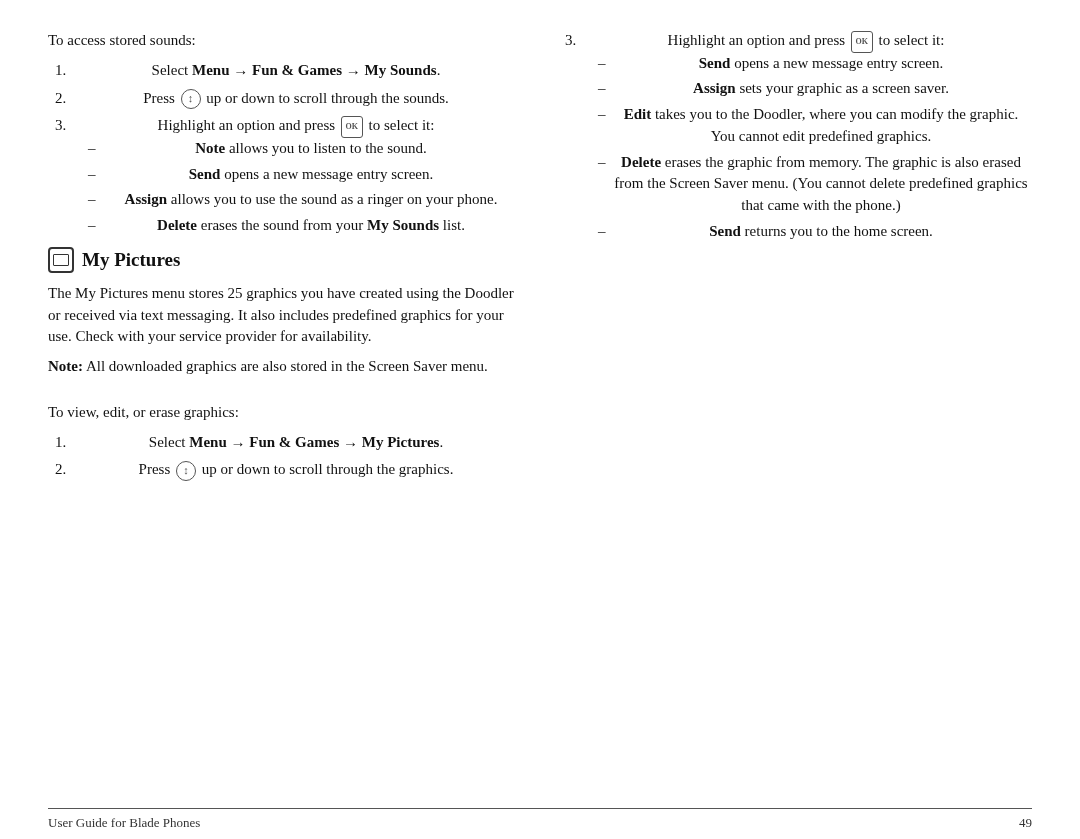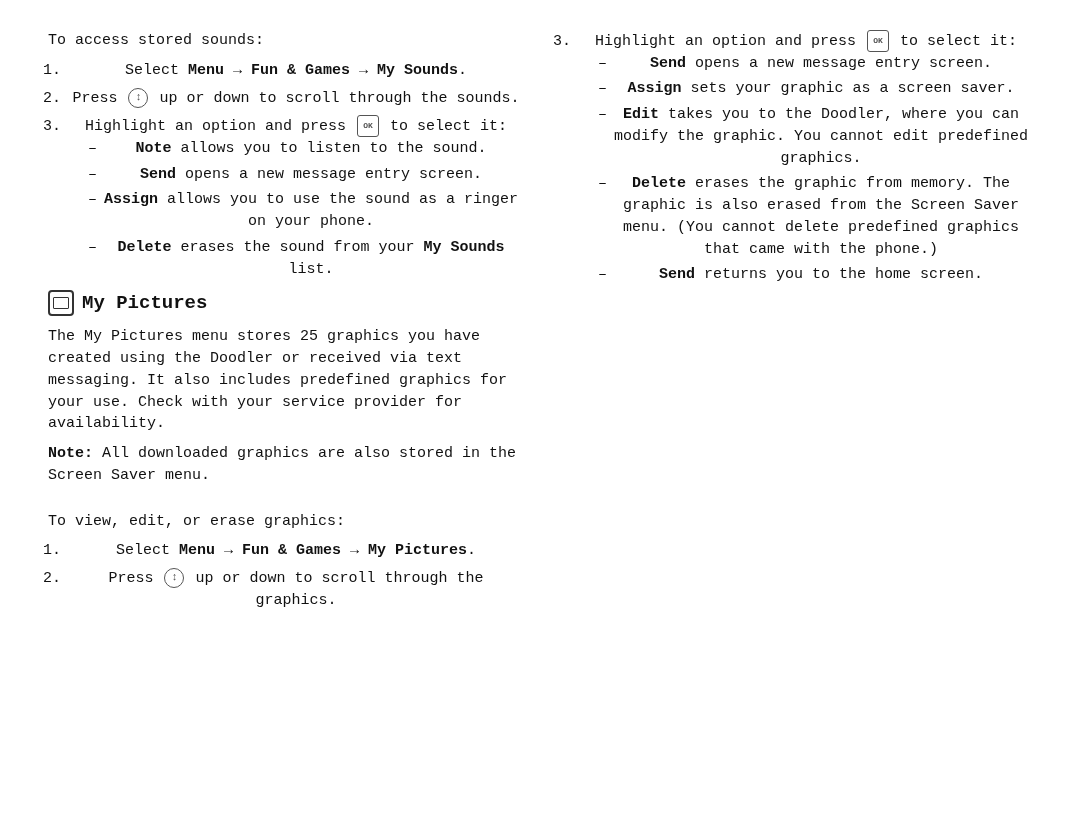--- a/index.html
+++ b/index.html
@@ -16,21 +16,20 @@
     .page-container {
       display: flex;
       flex-direction: column;
       height: 100%;
       padding: 30px 48px 0 48px;
     }
     .content-area {
       display: flex;
       flex: 1;
       gap: 16px;
-      font-family: Liberation Mono, monospace;
     }
     .left-column {
       flex: 1;
       padding-right: 10px;
     }
     .right-column {
       flex: 1;
       padding-left: 10px;
     }
     .footer {
@@ -210,13 +209,17 @@
             <li><b>Delete</b><span> erases the graphic from memory. The graphic is also erased from the Screen Saver menu. (You cannot delete predefined graphics that came with the phone.)</span></li>
             <li><b>Send</b><span> returns you to the home screen.</span></li>
           </ul>
         </li>
       </ol>
 
     </div>
 
   </div>
 
+  <div class="footer">
+    <span>User Guide for Blade Phones</span>
+    <span>49</span>
+  </div>
 </div>
 
 </body></html>

